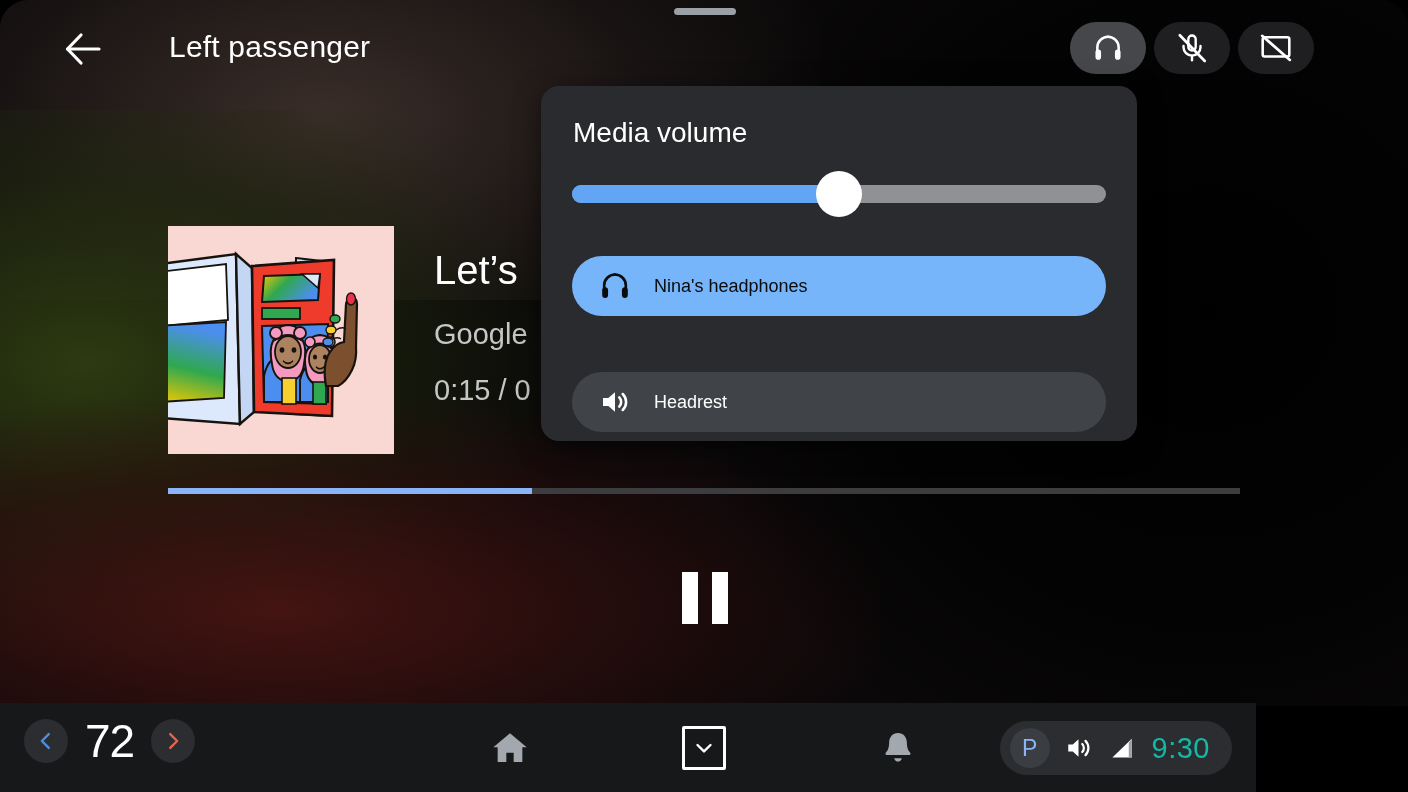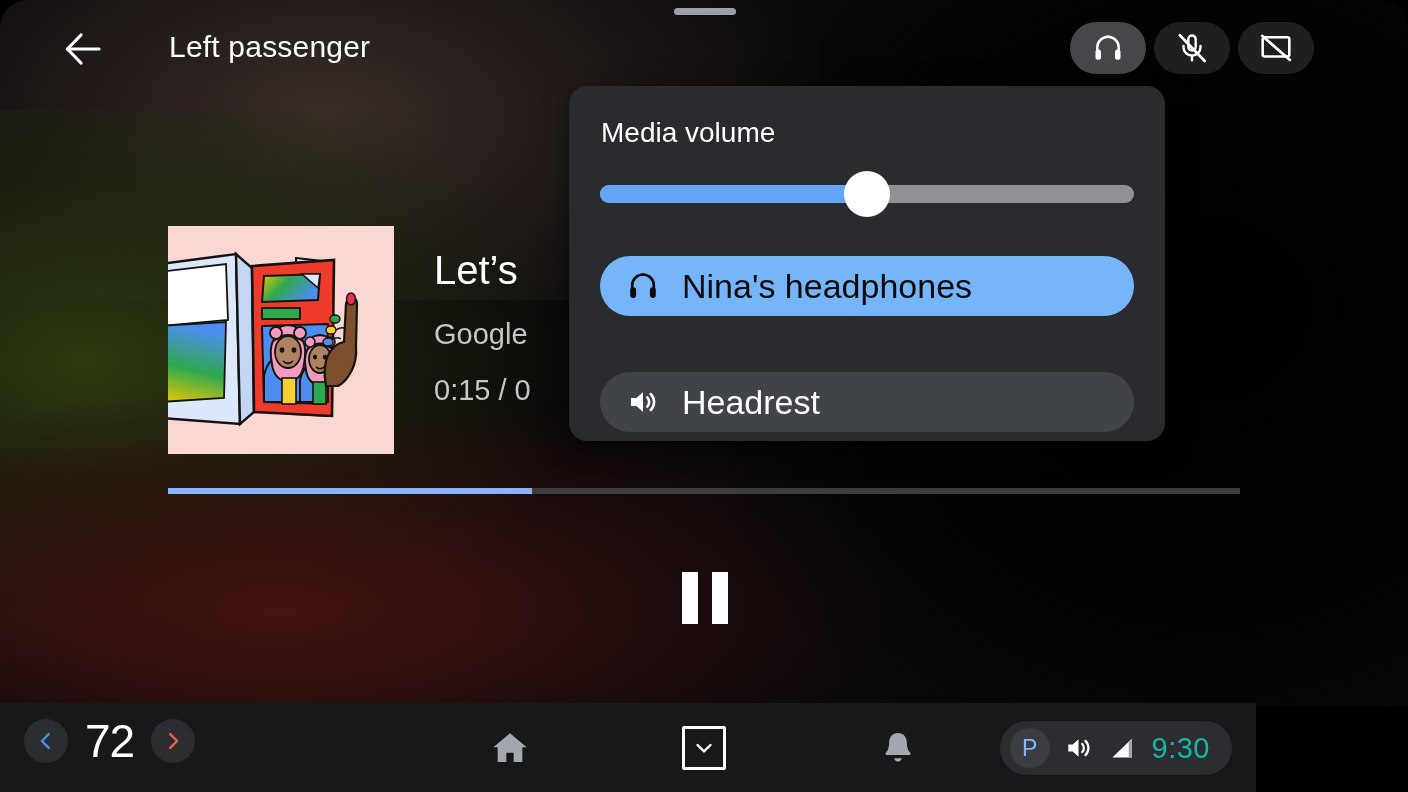--- a/index.html
+++ b/index.html
@@ -176,21 +176,20 @@
 
   
   .volume-panel {
     position: absolute;
     left: 541px; top: 86px;
     width: 596px; height: 355px;
     background: #2a2b2e;
     border-radius: 18px;
     z-index: 30;
     box-shadow: 0 6px 26px rgba(0,0,0,0.5);
-    margin-left: 28px;
   }
   .panel-title {
     position: absolute;
     left: 32px; top: 31px;
     font-size: 28px;
     color: #ffffff;
   }
   .slider {
     position: absolute;
     left: 31px; top: 99px;
@@ -225,21 +224,21 @@
     width: 534px; height: 60px;
     border-radius: 30px;
     display: flex;
     align-items: center;
     padding-left: 27px;
     gap: 23px;
     cursor: pointer;
   }
   .device-btn.selected { top: 170px; background: #77b5fa; }
   .device-btn.unselected { top: 286px; background: #404348; }
-  .device-label { font-size: 34px; white-space: nowrap; }
+  .device-label { font-size: 18px; white-space: nowrap; }
   .device-btn.selected .device-label { color: #0b0b0c; }
   .device-btn.unselected .device-label { color: #ffffff; }
 
   
   .sys-bar {
     position: absolute;
     left: 0; top: 703px;
     width: 1256px; height: 89px;
     background: #17181a;
     z-index: 40;

